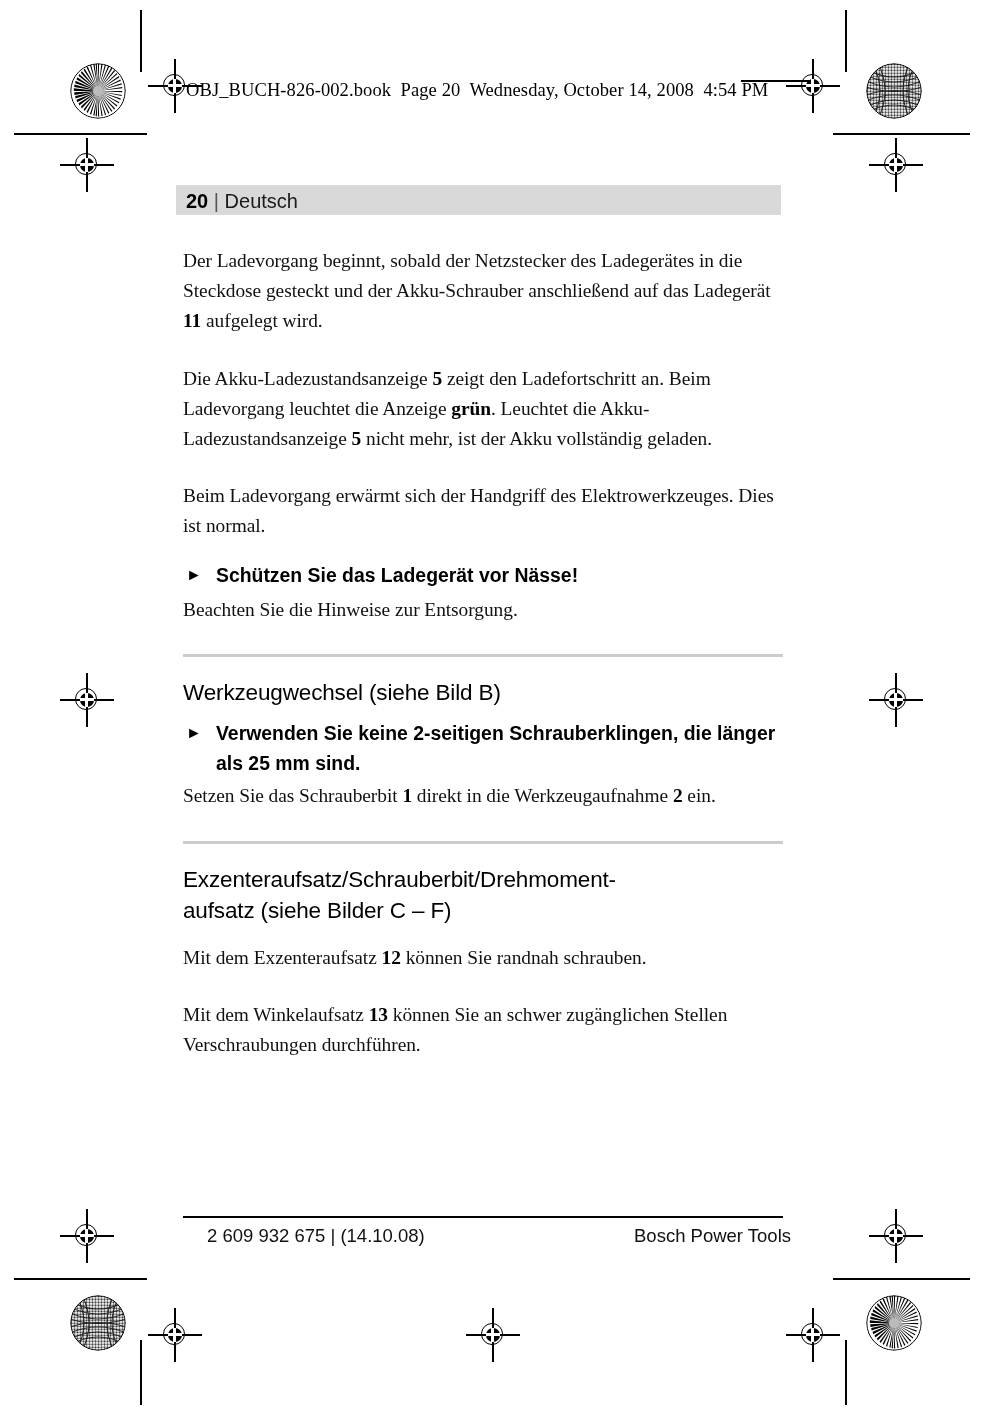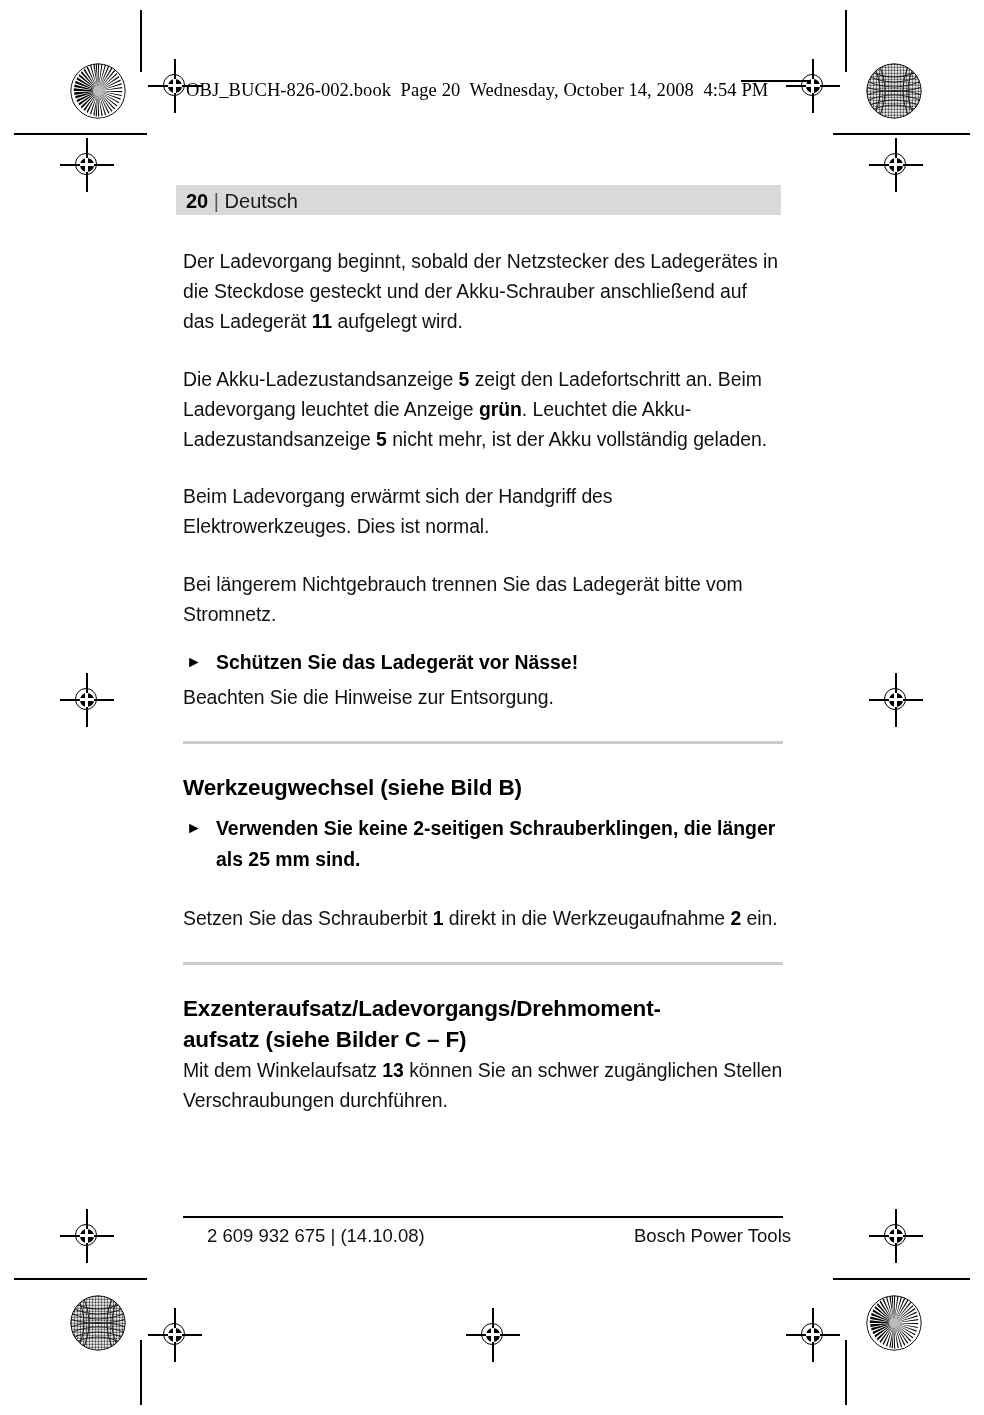--- a/index.html
+++ b/index.html
@@ -131,20 +131,21 @@
     top: 246px;
     width: 600px;
   }
 
   p.body {
     margin: 0 0 0 0;
     font-size: 19.4px;
     line-height: 30.2px;
     color: #111;
     letter-spacing: -0.05px;
+    font-family: Liberation Serif, serif;
   }
   p.body + p.body {
     margin-top: 27px;
   }
   .b { font-weight: bold; color: #000; }
 
   .warn {
     position: relative;
     margin-top: 18px;
     padding-left: 33px;
@@ -161,24 +162,24 @@
     line-height: 30.2px;
   }
 
   hr.sec-rule {
     border: none;
     height: 3px;
     background: #cccccc;
     margin: 29px 0 0 0;
   }
   h2.sec-head {
-    margin: 28px 0 0 0;
+    margin: 20px 0 0 0;
     font-size: 22.5px;
     line-height: 31px;
-    font-weight: bold;
+    font-weight: normal;
     letter-spacing: -0.15px;
     color: #000;
   }
 
   
   .foot-rule {
     position: absolute;
     left: 183px;
     top: 1216px;
     width: 600px;
@@ -449,42 +450,42 @@
 <div class="page">
 
   <div class="runhead"></div>
   <div class="runhead-text"><span class="pg">20</span> <span class="sep">|</span> <span>Deutsch</span></div>
 
   <div class="content">
 
     <p class="body"><span>Der Ladevorgang beginnt, sobald der Netzstecker des Ladegerätes in die Steckdose gesteckt und der Akku-Schrauber anschließend auf das Ladegerät </span><span class="b">11</span><span> aufgelegt wird.</span></p>
     <p class="body"><span>Die Akku-Ladezustandsanzeige </span><span class="b">5</span><span> zeigt den Ladefortschritt an. Beim Ladevorgang leuchtet die Anzeige </span><span class="b">grün</span><span>. Leuchtet die Akku-Ladezustandsanzeige </span><span class="b">5</span><span> nicht mehr, ist der Akku vollständig geladen.</span></p>
     <p class="body"><span>Beim Ladevorgang erwärmt sich der Handgriff des Elektrowerkzeuges. Dies ist normal.</span></p>
-    <p class="body"><span>Bei längerem Nichtgebrauch trennen Sie das Ladegerät bitte vom Stromnetz.</span></p>
 
     <div class="warn">
       <span class="tri">►</span>
       <span>Schützen Sie das Ladegerät vor Nässe!</span>
     </div>
 
     <p class="body" style="margin-top:5px;"><span>Beachten Sie die Hinweise zur Entsorgung.</span></p>
 
     <hr class="sec-rule">
     <h2 class="sec-head">Werkzeugwechsel (siehe Bild B)</h2>
 
     <div class="warn" style="margin-top:10px;">
       <span class="tri">►</span>
       <span>Verwenden Sie keine 2-seitigen Schrauberklingen, die länger als 25 mm sind.</span>
     </div>
 
-    <p class="body" style="margin-top:29px;"><span>Setzen Sie das Schrauberbit </span><span class="b">1</span><span> direkt in die Werkzeugaufnahme </span><span class="b">2</span><span> ein.</span></p>
+    <p class="body" style="margin-top:3px;"><span>Setzen Sie das Schrauberbit </span><span class="b">1</span><span> direkt in die Werkzeugaufnahme </span><span class="b">2</span><span> ein.</span></p>
 
     <hr class="sec-rule">
-    <h2 class="sec-head"><span>Exzenteraufsatz/Ladevorgangs/Drehmoment-</span><br><span>aufsatz (siehe Bilder C – F)</span></h2>
-
+    <h2 class="sec-head"><span>Exzenteraufsatz/Schrauberbit/Drehmoment-</span><br><span>aufsatz (siehe Bilder C – F)</span></h2>
+
+    <p class="body" style="margin-top:17px;"><span>Mit dem Exzenteraufsatz </span><span class="b">12</span><span> können Sie randnah schrauben.</span></p>
     <p class="body"><span>Mit dem Winkelaufsatz </span><span class="b">13</span><span> können Sie an schwer zugänglichen Stellen Verschraubungen durchführen.</span></p>
 
   </div>
 
   <div class="foot-rule"></div>
   <div class="foot-left">2 609 932 675 | (14.10.08)</div>
   <div class="foot-right">Bosch Power Tools</div>
 
 </div>
 

